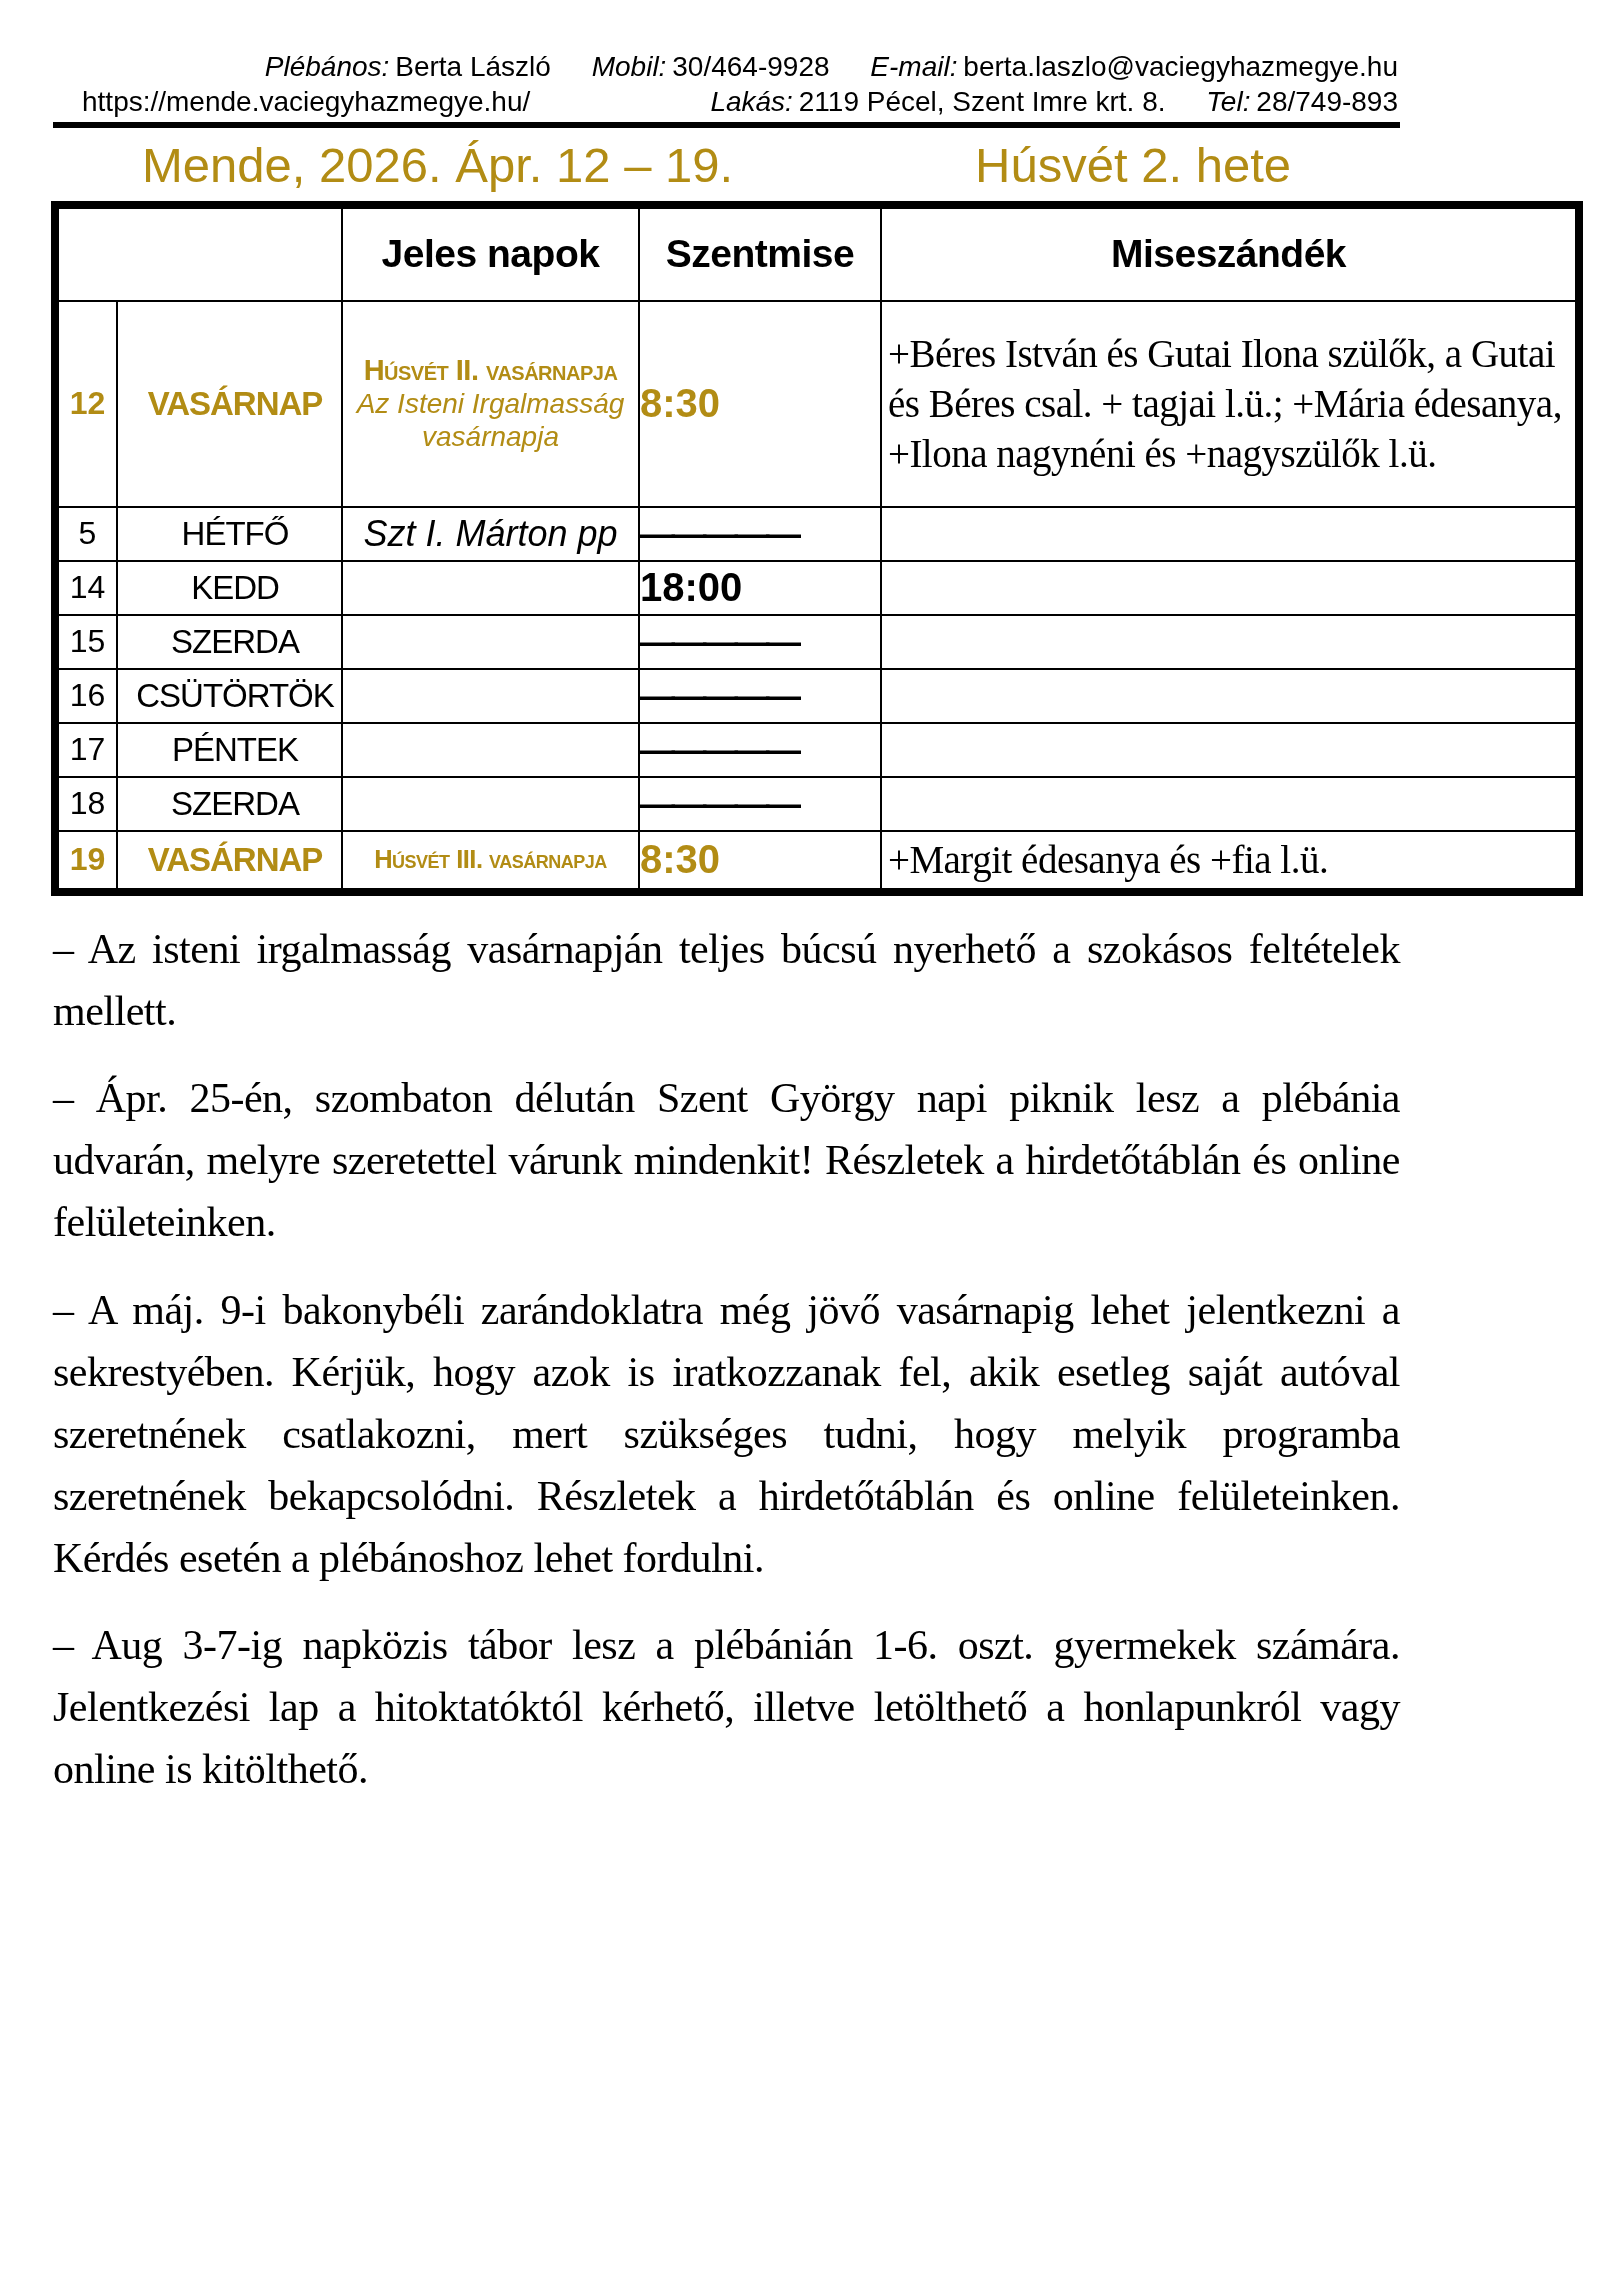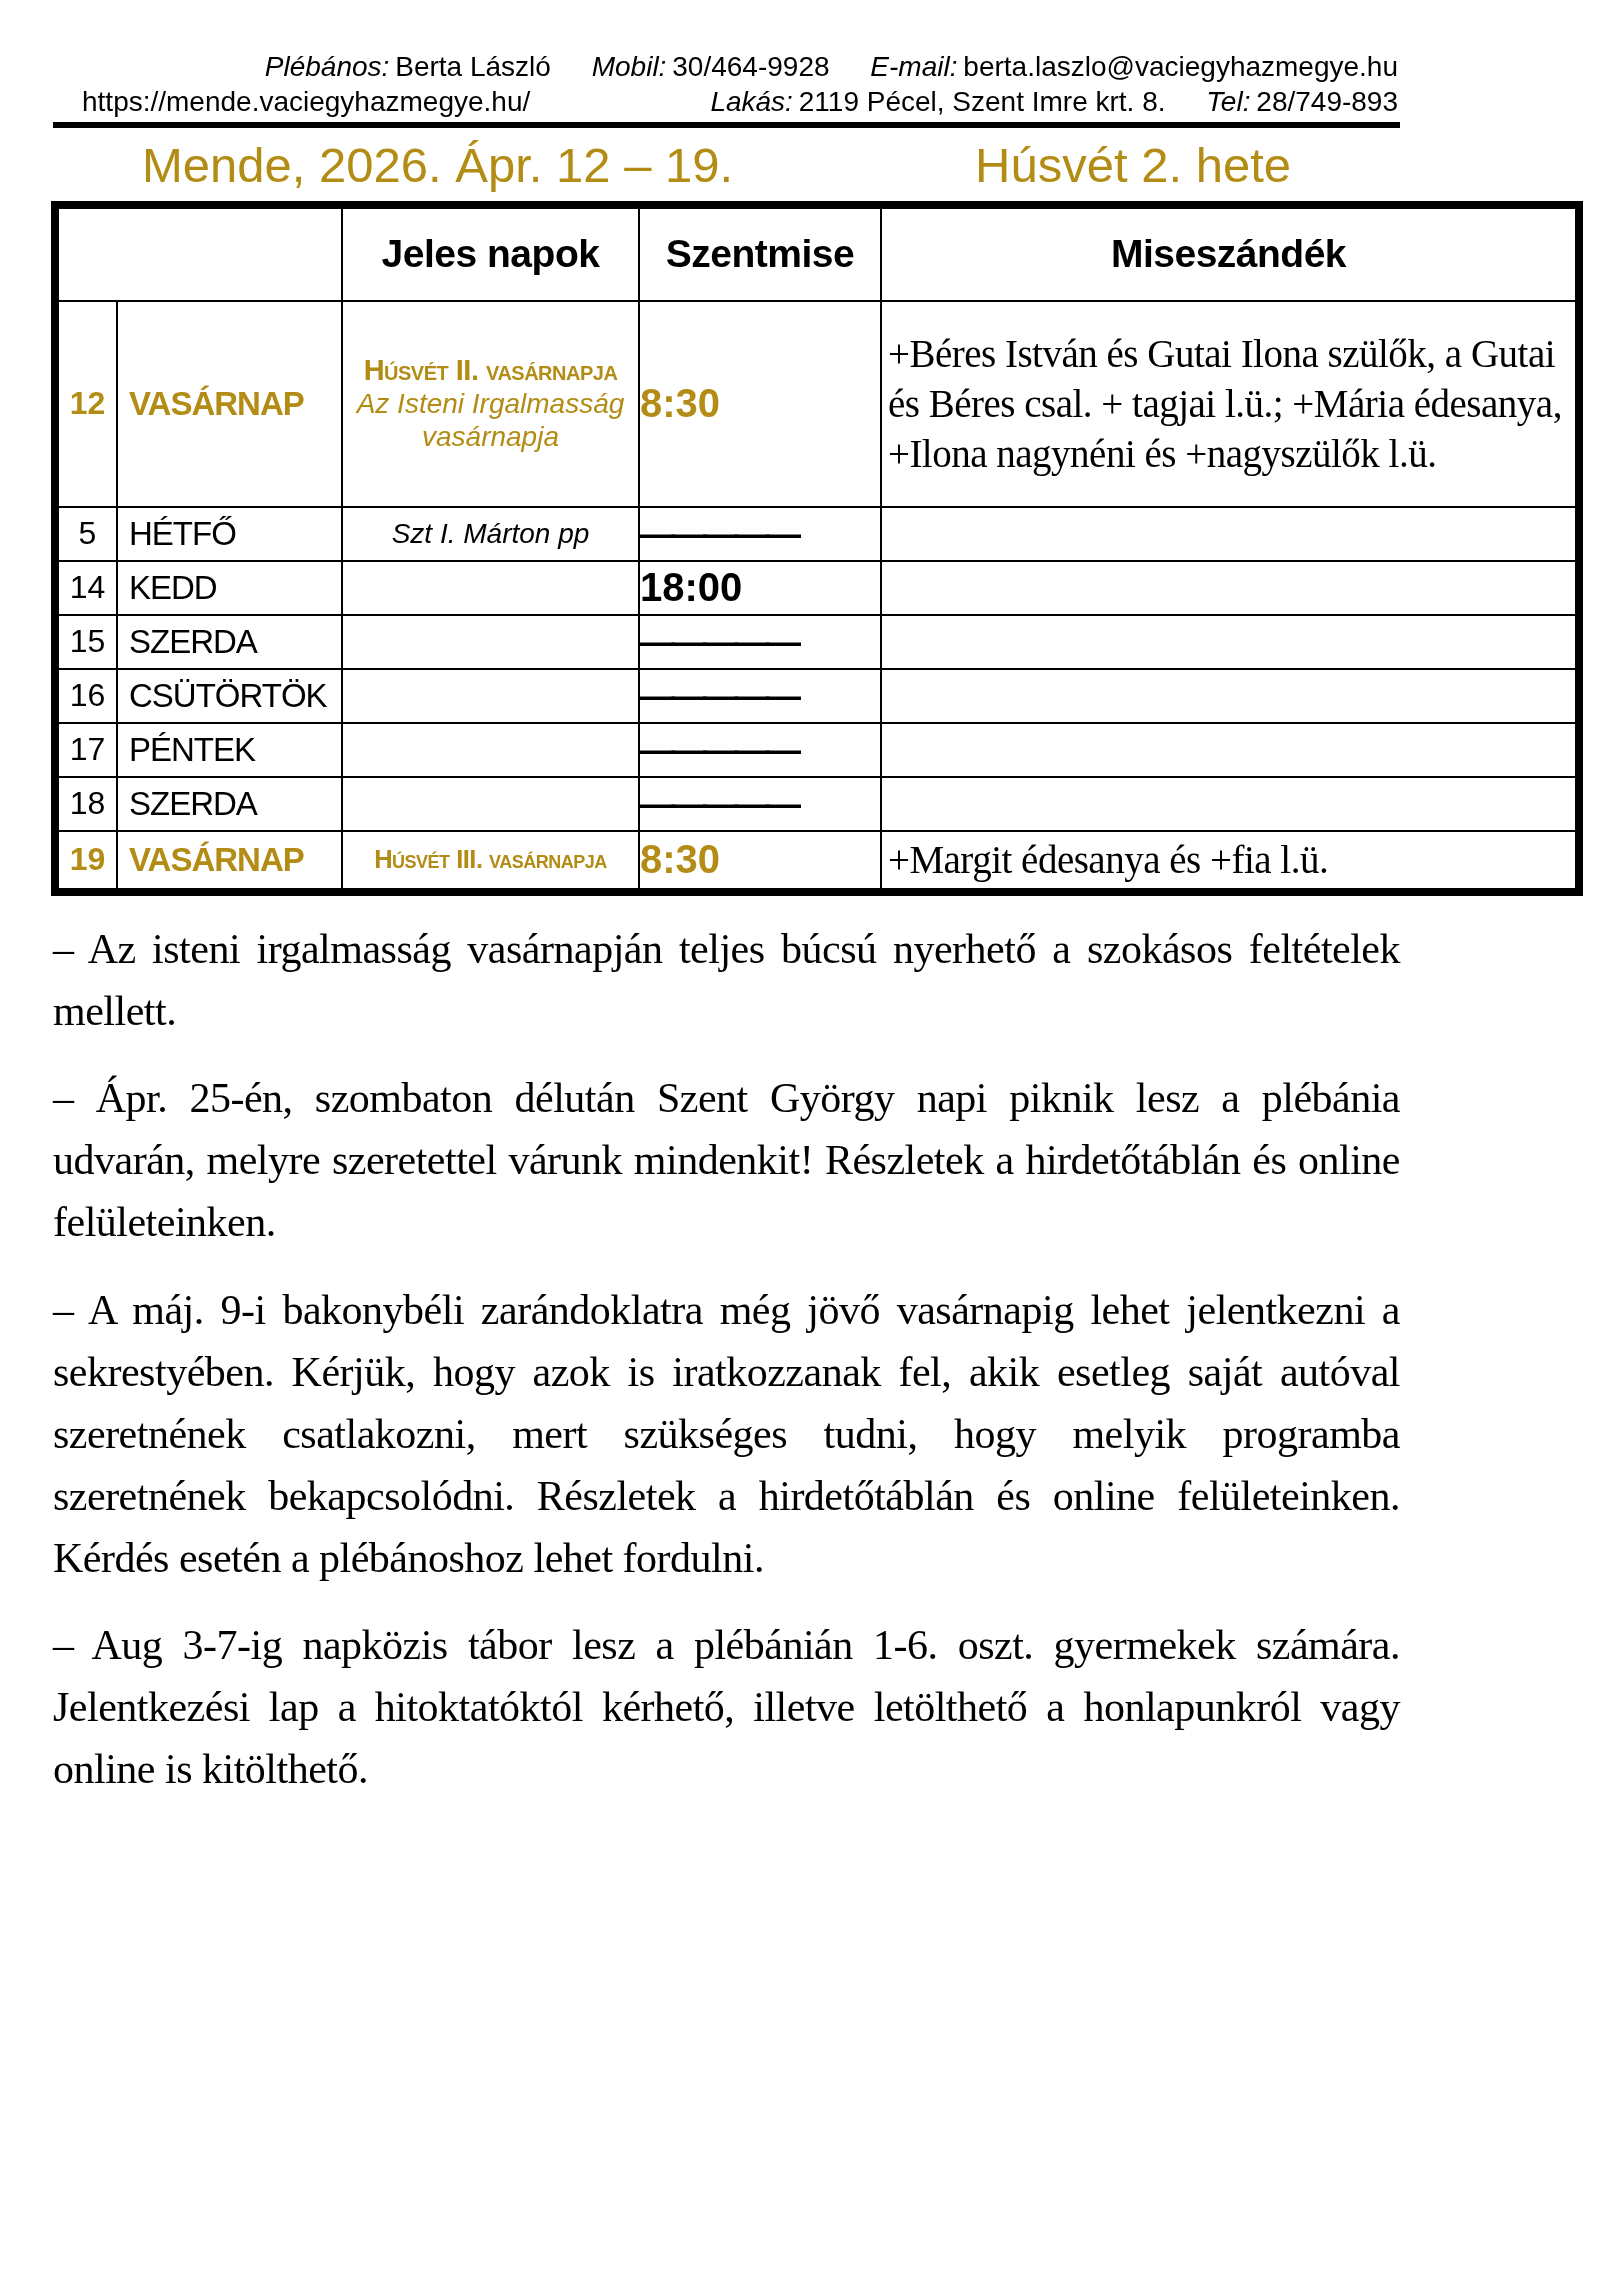--- a/index.html
+++ b/index.html
@@ -74,21 +74,21 @@
     text-align:center;
     letter-spacing:-0.5px;
   }
 
   td.day-num {
     text-align:center;
     font-size:32px;
     white-space:nowrap;
   }
   td.day-name {
-    text-align:left;
+    text-align:center;
     padding-left:11px;
     font-size:33px;
     letter-spacing:-1px;
     white-space:nowrap;
   }
   td.feast { text-align:center; vertical-align:middle; padding:0 2px; }
   .feast-title {
     font-weight:bold;
     font-variant-caps:small-caps;
     font-size:29px;
@@ -98,21 +98,21 @@
   }
   .feast-title.sm { font-size:25.5px; white-space:nowrap; }
   .feast-sub {
     font-style:italic;
     font-size:28px;
     line-height:33px;
     color:var(--gold);
   }
   .feast-note {
     font-style:italic;
-    font-size:28px;
+    font-size:36px;
     color:#000;
   }
   td.mass {
     text-align:left;
     vertical-align:middle;
     font-weight:bold;
     font-size:40px;
     white-space:nowrap;
   }
   td.mass.dash { font-size:35px; letter-spacing:-0.1em; font-weight:bold; }

